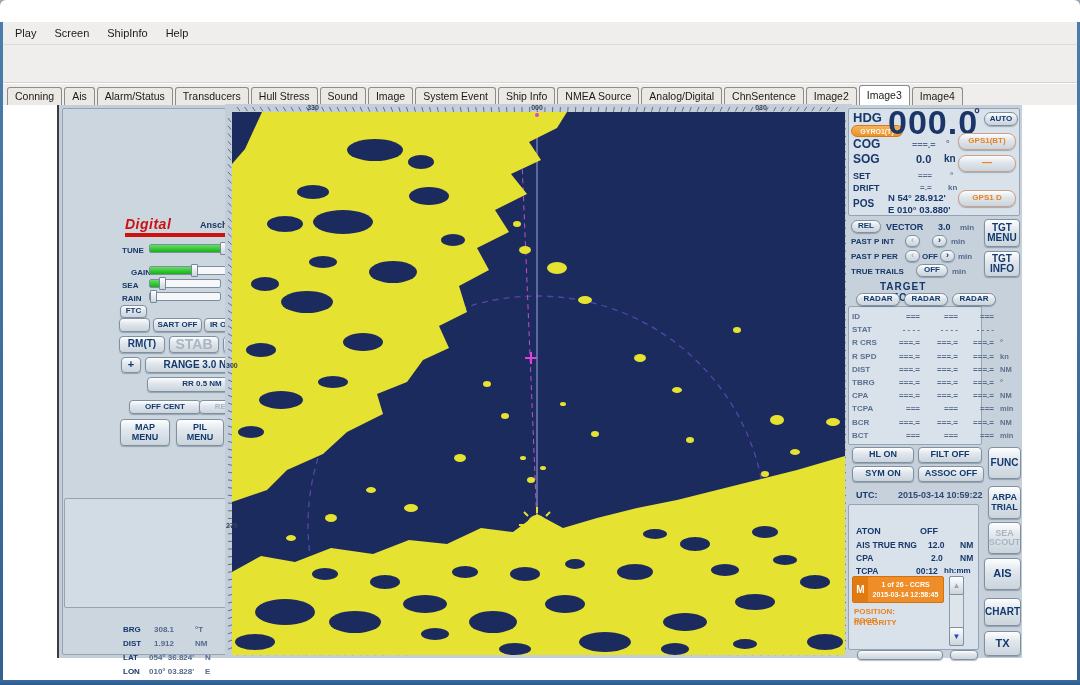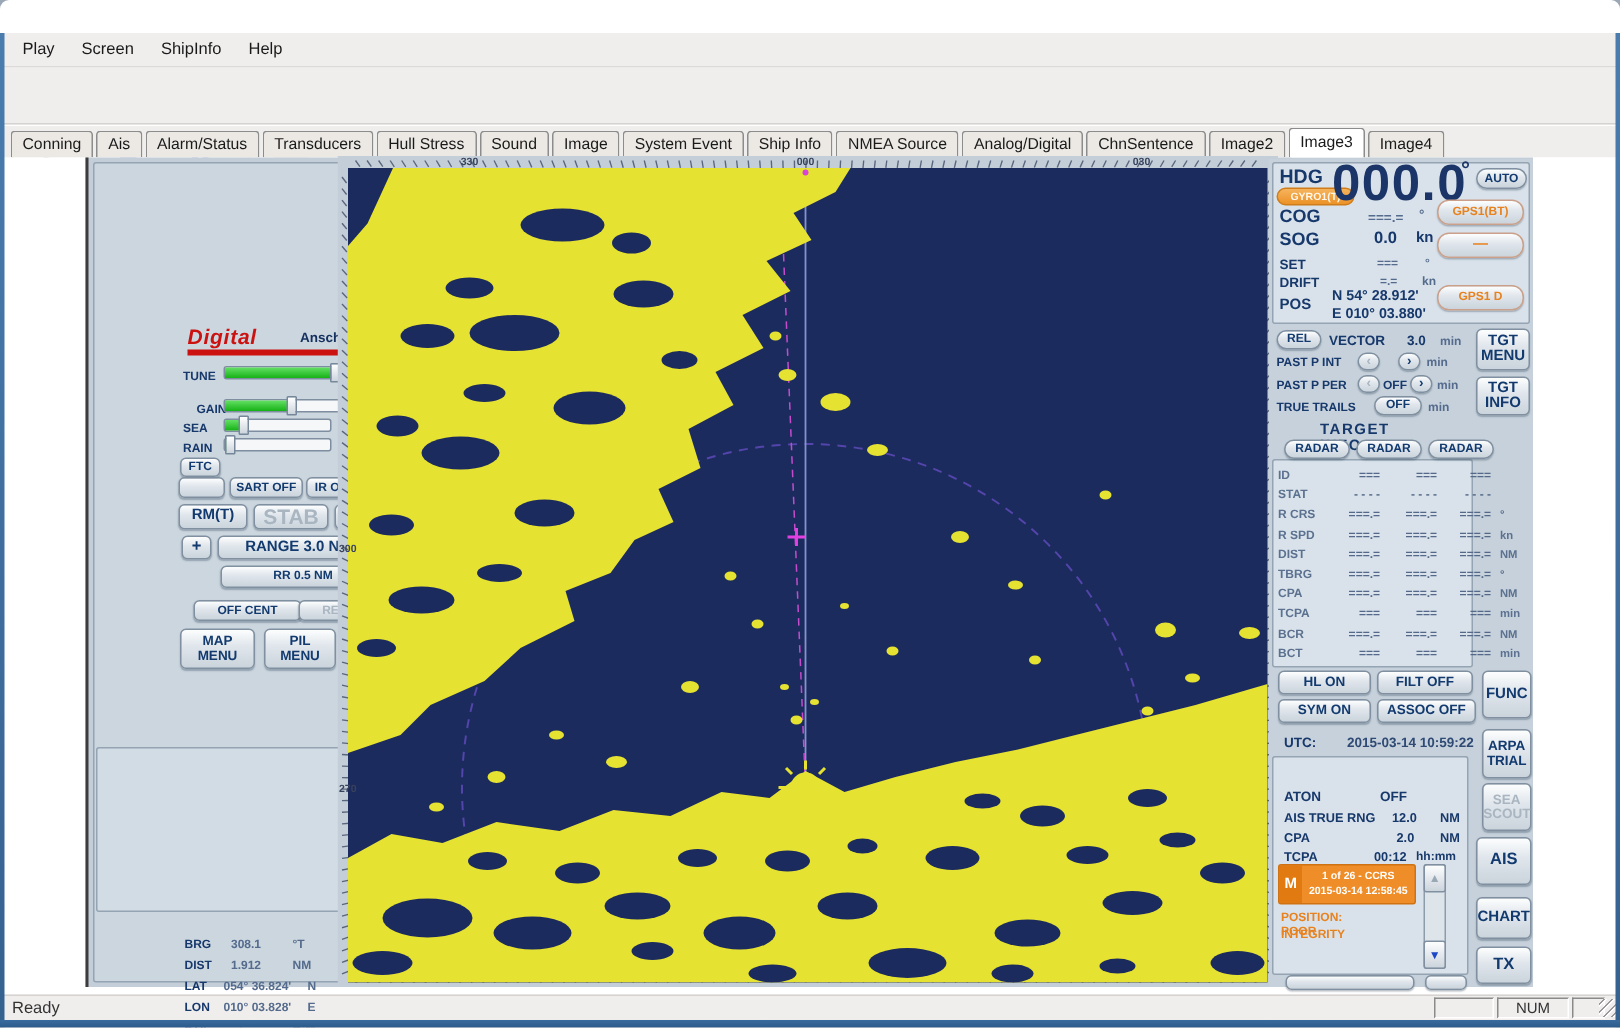--- a/index.html
+++ b/index.html
@@ -814,24 +814,17 @@
     <div class="cb dis" style="left:988px;top:522px;width:33px;height:32px;font-size:9px">SEA
 SCOUT</div>
     <div class="cb" style="left:984px;top:558px;width:37px;height:32px;font-size:11px">AIS</div>
     <div class="cb" style="left:984px;top:598px;width:37px;height:28px;font-size:10px">CHART</div>
     <div class="cb" style="left:984px;top:631px;width:37px;height:25px;font-size:11px">TX</div>
 
     <div class="cb" style="left:857px;top:650px;width:86px;height:10px"></div>
     <div class="cb" style="left:950px;top:650px;width:28px;height:10px"></div>
   </div>
 
-  <div class="statusbar">
-    <div style="position:absolute;left:8px;top:2px;font-size:11px;color:#333">Ready</div>
-    <div class="sunken" style="left:956px;top:1px;width:40px"></div>
-    <div class="sunken" style="left:998px;top:1px;width:48px">NUM</div>
-    <div class="sunken" style="left:1048px;top:1px;width:22px"></div>
-    <div class="grip"></div>
-  </div>
 
   <div class="sideborder" style="left:0"></div>
   <div class="sideborder" style="right:0"></div>
   <div class="bottomborder"></div>
 </div>
 
 </body></html>

